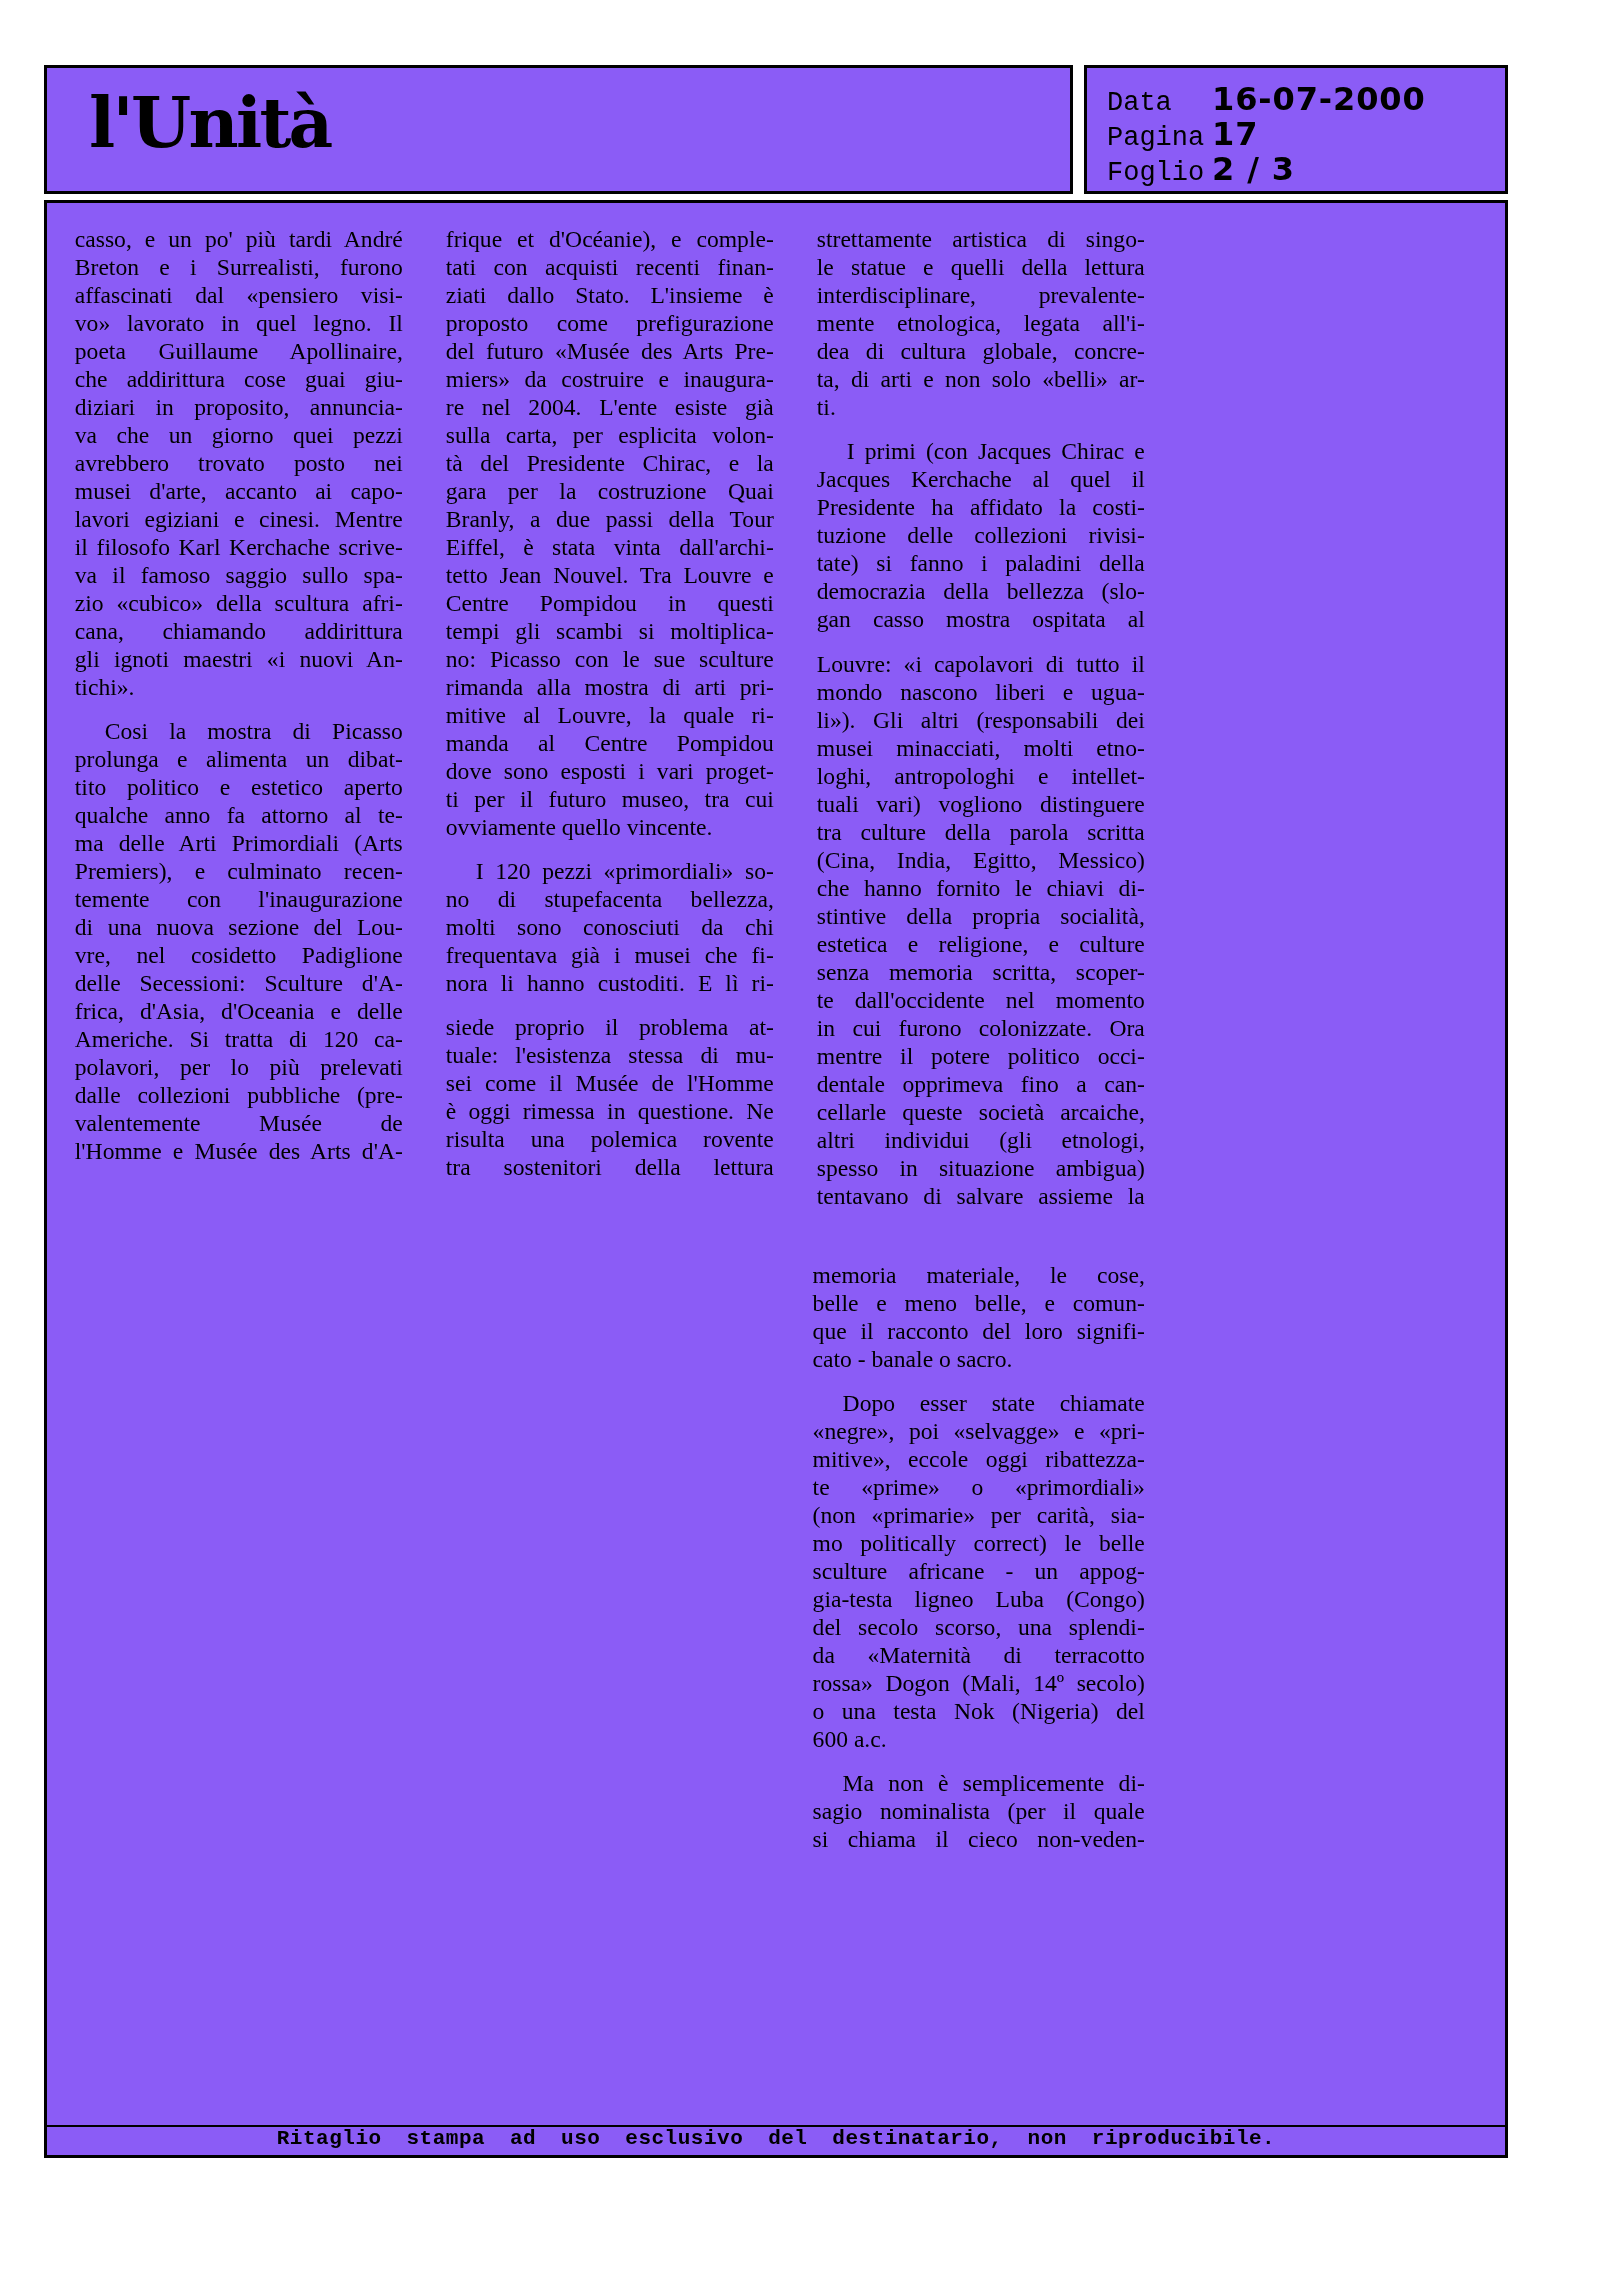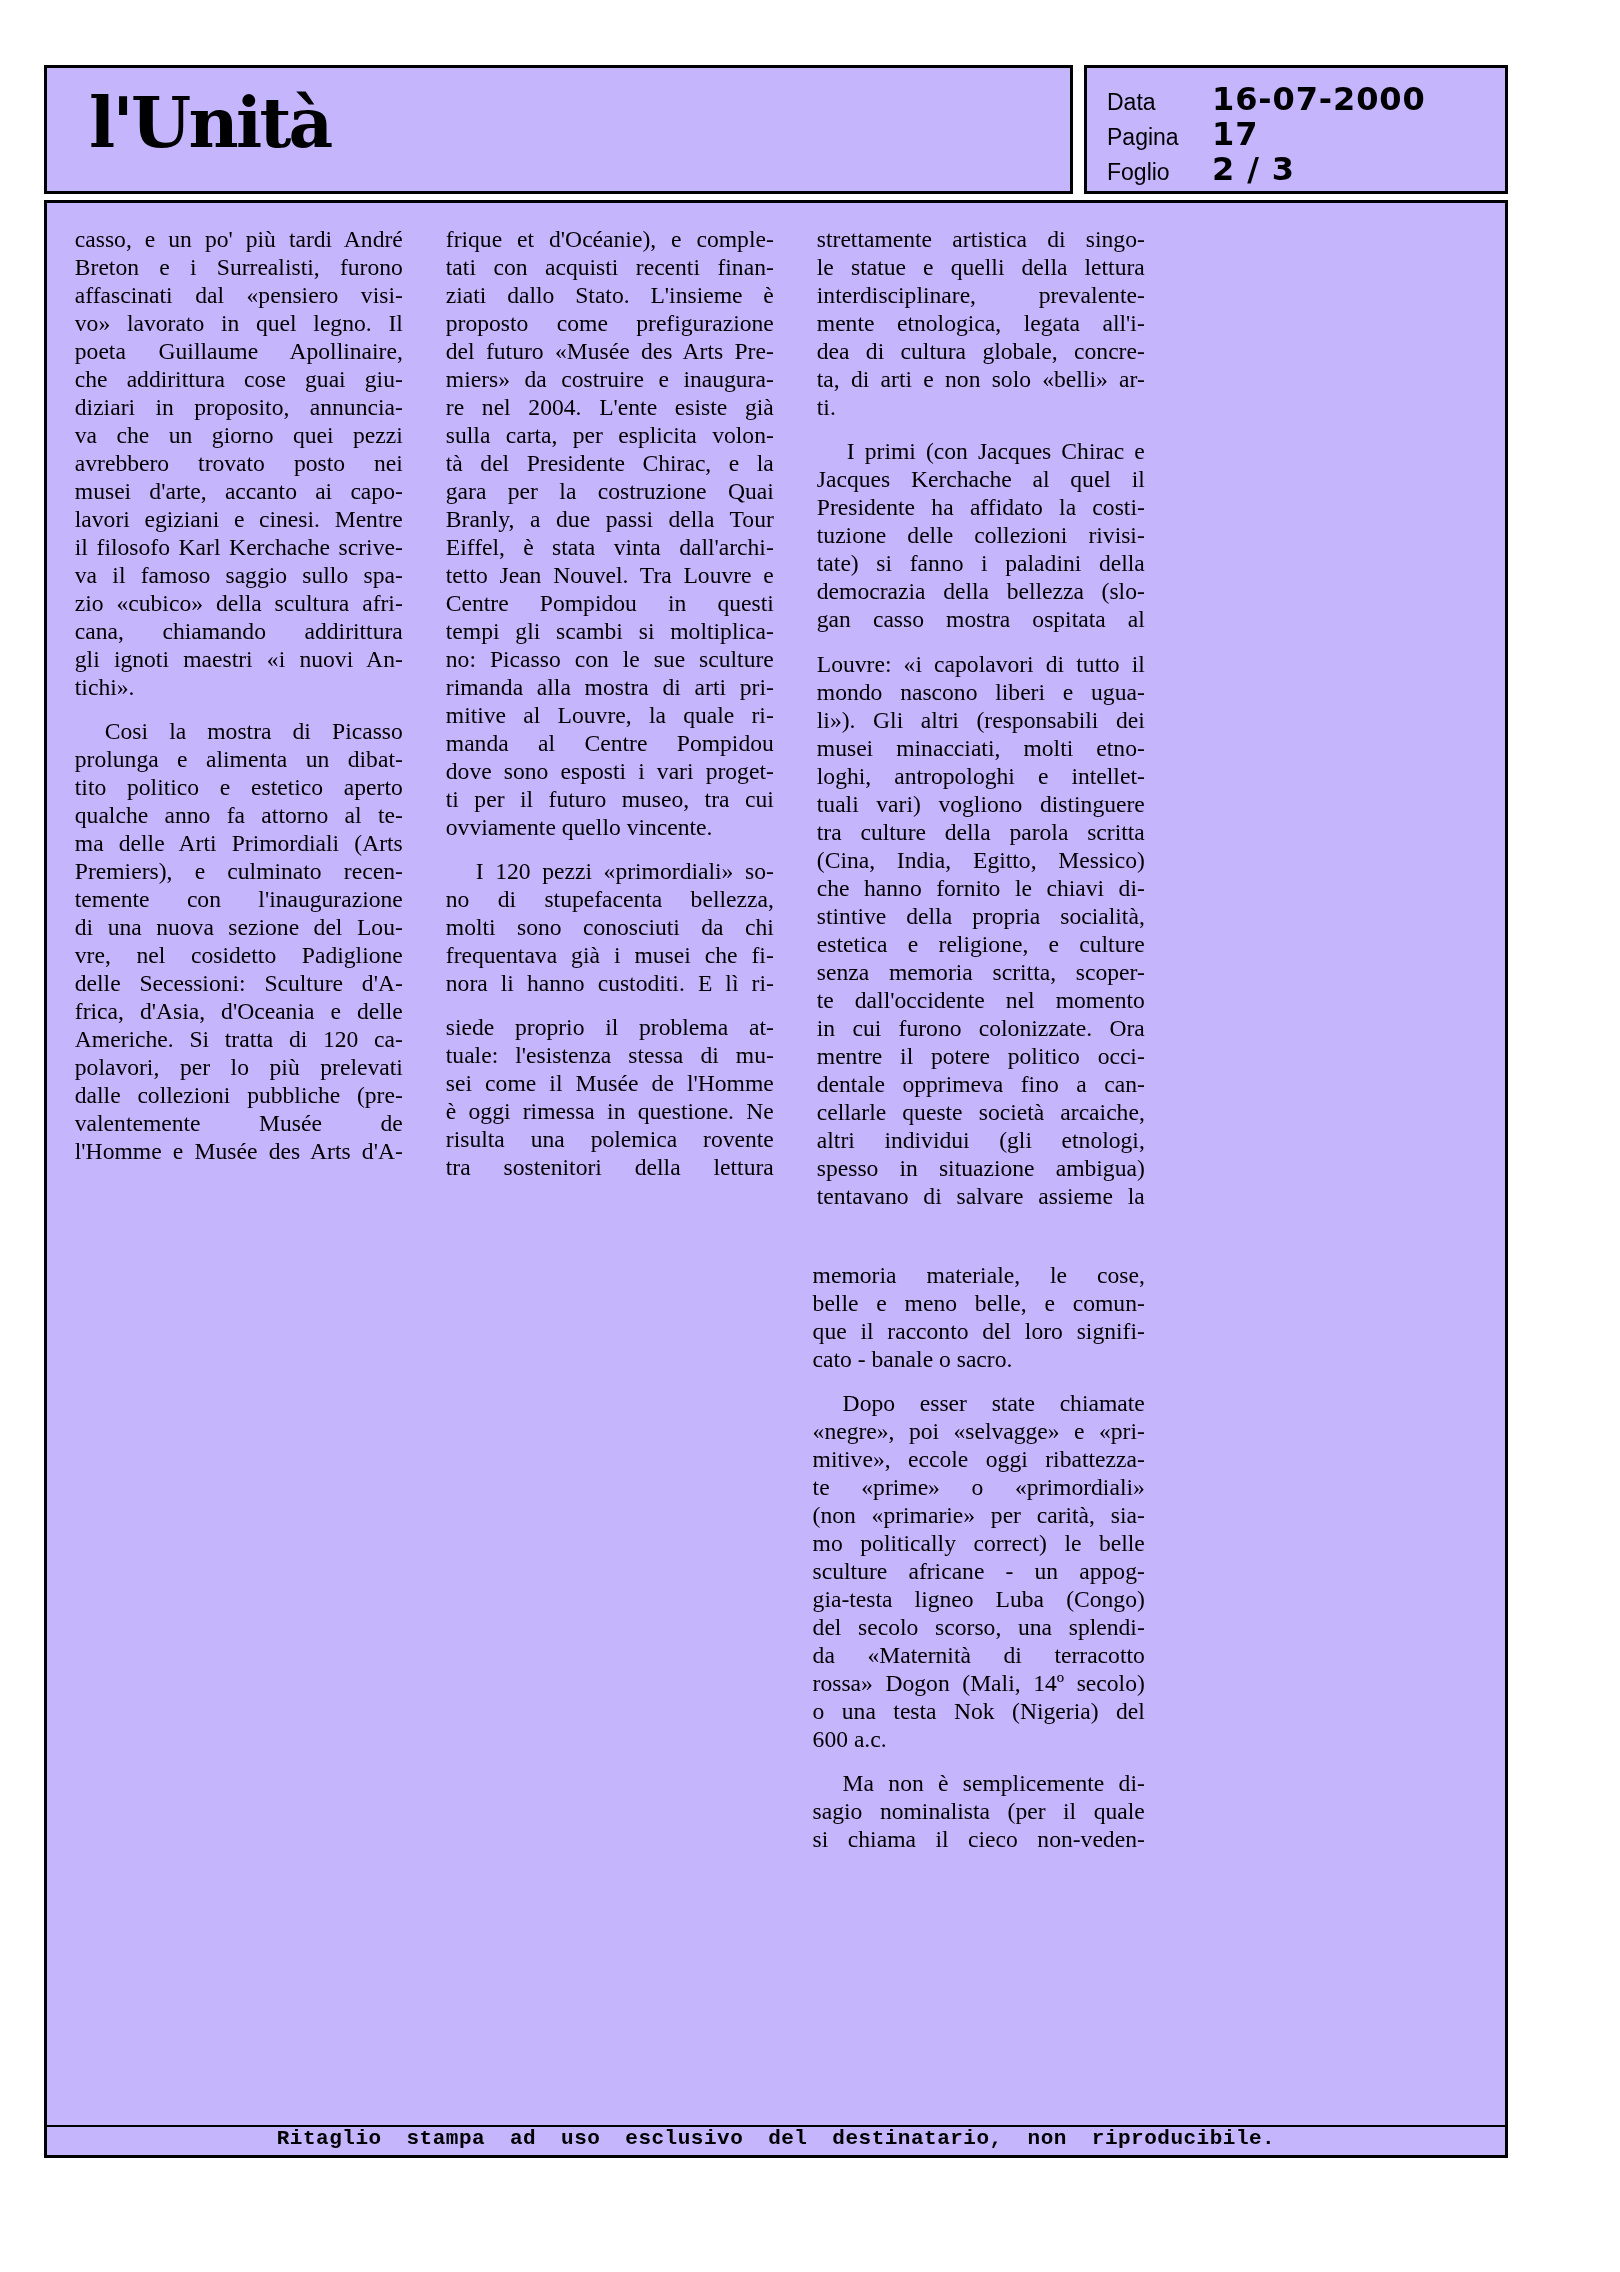--- a/index.html
+++ b/index.html
@@ -1,27 +1,27 @@
 <!DOCTYPE html>
 <html style="font-size:14.5px"><head>
 <meta charset="utf-8">
 <style>
   html,body{margin:0;padding:0;background:#ffffff;}
   #page{position:relative;width:1620px;height:2273px;background:#ffffff;color:#000;overflow:hidden;}
 
-  .box{position:absolute;border:3.6px solid #000;box-sizing:border-box;background:#c4b5fd;}
+  .box{position:absolute;border:3.6px solid #000;box-sizing:border-box;background:#8b5cf6;}
   #logo-box{left:44px;top:65px;width:1029px;height:129px;}
   #logo-text{
     position:absolute;left:42px;top:20px;
     font-family:"DejaVu Serif",serif;font-weight:bold;
     font-size:69px;letter-spacing:-2.7px;line-height:1;
   }
   #data-box{left:1084px;top:65px;width:424px;height:129px;padding:11.8px 0 0 20px;}
   .field-row{display:flex;align-items:baseline;height:35px;}
-  .field-label{width:105px;font-family:Liberation Sans, sans-serif;font-size:23px;}
+  .field-label{width:105px;font-family:Liberation Mono, monospace;font-size:27px;}
   .field-value{font-family:"DejaVu Sans",sans-serif;font-weight:bold;font-size:32px;letter-spacing:0.9px;}
 
   #main-box{left:44px;top:200px;width:1464px;height:1958px;}
   #article-columns{
     position:absolute;left:11.8px;top:6.4px;
     display:flex;gap:11px;align-items:flex-start;
     font-family:"Liberation Serif","DejaVu Serif",serif;
     font-size:23.6px;line-height:28px;
   }
   .column{width:360px;}

